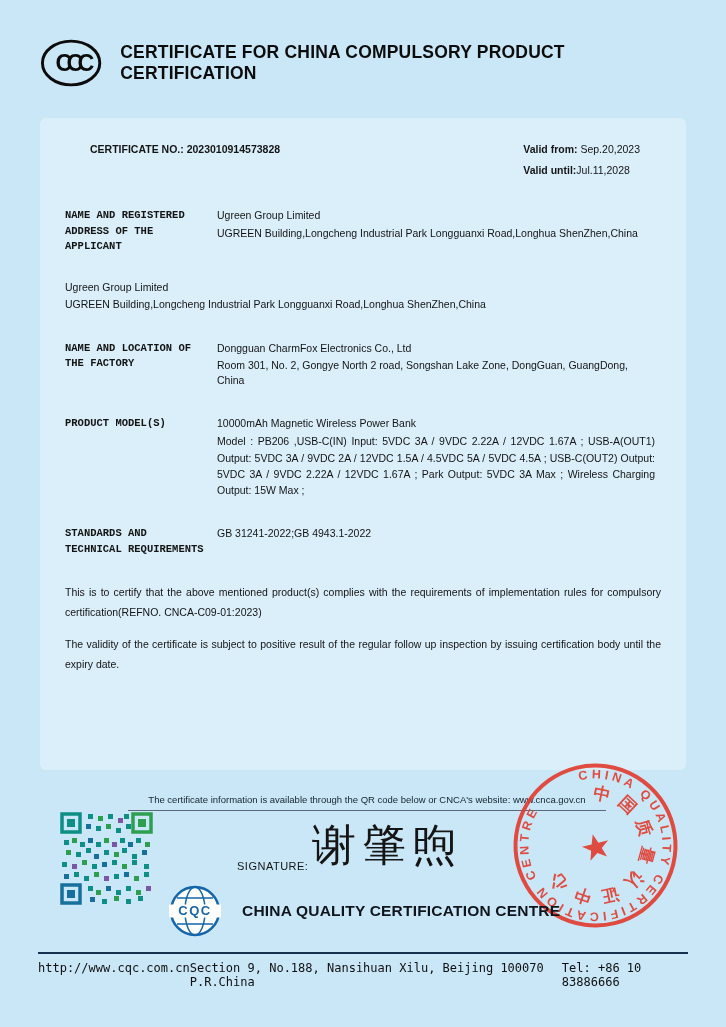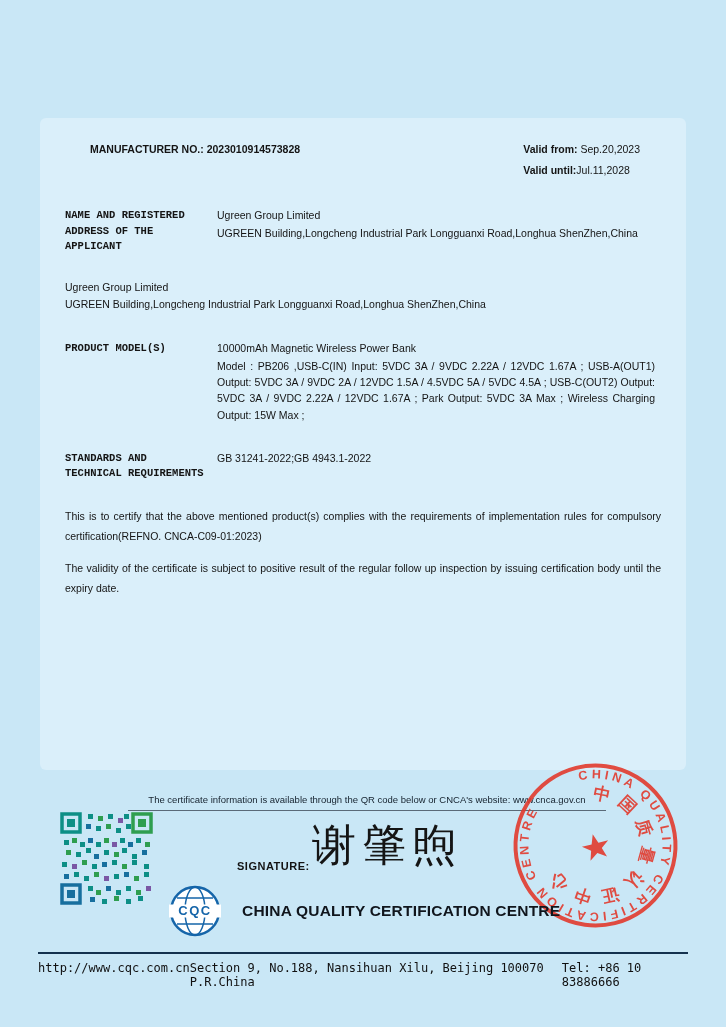--- a/index.html
+++ b/index.html
@@ -27,46 +27,53 @@
   .field-value .vline{margin-bottom:2px;}
   .spec{text-align:justify;line-height:1.55;}
   .statement{margin:0 25px 12px;text-align:justify;line-height:1.9;}
   
   .bottom{position:absolute;top:772px;left:0;right:0;height:182px;}
   .qr-note{
     position:absolute;top:22px;left:128px;width:478px;text-align:center;
     font-size:9.5px;color:#15222e;padding-bottom:5px;border-bottom:1px solid #5a6a78;
   }
   .qr{position:absolute;left:60px;top:40px;}
-  .sig-label{position:absolute;left:237px;top:88px;font-size:11px;font-weight:bold;letter-spacing:.5px;text-align:right;}
+  .sig-label{position:absolute;left:237px;top:88px;font-size:11px;font-weight:normal;letter-spacing:.5px;text-align:right;}
   .sig-name{
     position:absolute;left:312px;top:44px;font-size:44px;color:#151515;
     font-family:"DejaVu Sans",sans-serif;letter-spacing:6px;
   }
   .stamp{position:absolute;left:508px;top:-14px;transform:rotate(-14deg);opacity:.9;}
   .cqc-row{position:absolute;left:168px;top:112px;display:flex;align-items:center;gap:20px;}
   .cqc-caption{font-size:15.5px;font-weight:bold;color:#10151c;letter-spacing:.2px;}
   
   .footer-rule{position:absolute;top:952px;left:38px;right:38px;border-top:2.5px solid #14324e;}
   .footer{
     position:absolute;top:961px;left:38px;right:38px;display:flex;justify-content:space-between;
     font-family:"DejaVu Sans Mono","Liberation Mono",monospace;font-size:12px;color:#101010;
   }
 </style>
 </head>
 <body>
 
 <div class="page">
 
+  <div class="header">
+    <svg width="64" height="50" viewBox="0 0 64 50" aria-hidden="true">
+      <ellipse cx="32" cy="25" rx="29.5" ry="22.5" fill="none" stroke="#0c0c0c" stroke-width="3"></ellipse>
+      <text x="33" y="33" text-anchor="middle" font-family="Liberation Sans, sans-serif" font-size="24" font-weight="bold" letter-spacing="-6" fill="#0c0c0c">CCC</text>
+    </svg>
+    <div class="title">CERTIFICATE FOR CHINA COMPULSORY PRODUCT CERTIFICATION</div>
+  </div>
 
   <div class="panel">
 
     <div class="cert-head">
       <div>
-        <span class="b">MANUFACTURER NO.:</span>
+        <span class="b">CERTIFICATE NO.:</span>
         <span class="b">2023010914573828</span>
       </div>
       <div class="valid-block">
         <div>
           <span class="b">Valid from:</span>
           <span>Sep.20,2023</span>
         </div>
         <div>
           <span class="b">Valid until:</span><span>Jul.11,2028</span>
         </div>
@@ -83,20 +90,27 @@
         </div>
       </div>
 
       <div class="field-row">
         <div class="field-value">
           <div class="vline">Ugreen Group Limited</div>
           <div class="vline">UGREEN Building,Longcheng Industrial Park Longguanxi Road,Longhua ShenZhen,China</div>
         </div>
       </div>
 
+      <div class="field-row">
+        <div class="field-label">NAME AND LOCATION OF THE FACTORY</div>
+        <div class="field-value">
+          <div class="vline">Dongguan CharmFox Electronics Co., Ltd</div>
+          <div class="vline">Room 301, No. 2, Gongye North 2 road, Songshan Lake Zone, DongGuan, GuangDong, China</div>
+        </div>
+      </div>
 
       <div class="field-row">
         <div class="field-label">PRODUCT MODEL(S)</div>
         <div class="field-value">
           <div class="vline">10000mAh Magnetic Wireless Power Bank</div>
           <div class="vline spec">Model : PB206  ,USB-C(IN) Input: 5VDC 3A / 9VDC 2.22A / 12VDC  1.67A  ;  USB-A(OUT1) Output: 5VDC  3A / 9VDC  2A / 12VDC  1.5A / 4.5VDC  5A / 5VDC  4.5A ; USB-C(OUT2) Output: 5VDC  3A / 9VDC  2.22A / 12VDC  1.67A  ;  Park Output: 5VDC 3A Max ;   Wireless Charging Output: 15W Max  ;</div>
         </div>
       </div>
 
       <div class="field-row">

